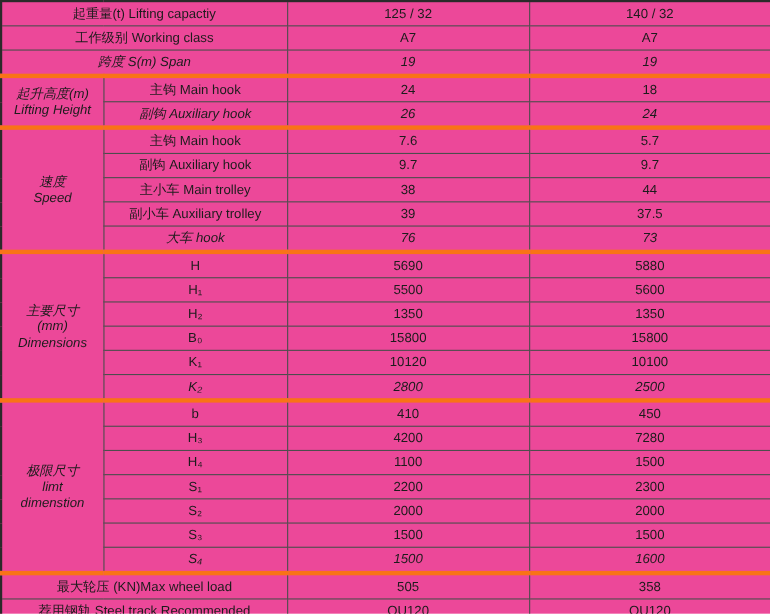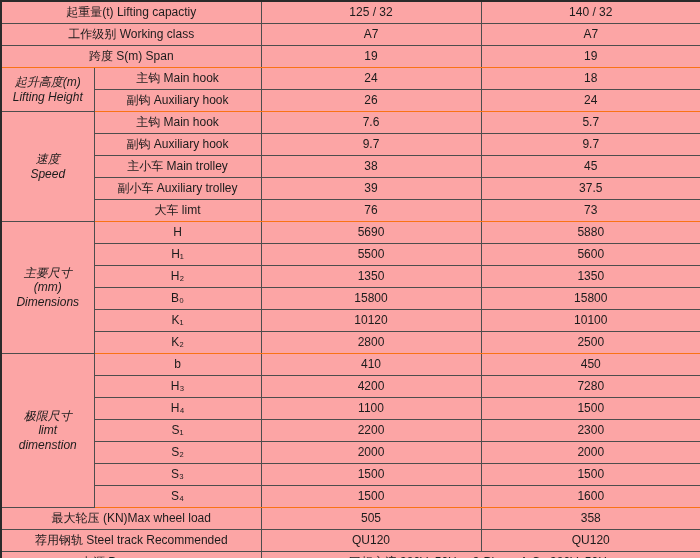--- a/index.html
+++ b/index.html
@@ -3,21 +3,21 @@
 <meta charset="utf-8">
 <style>
   html, body {
     margin: 0;
     padding: 0;
     background: #ffffff;
   }
   .page {
     width: 700px;
     height: 558px;
-    background: #fca5a5;
+    background: #ec4899;
     box-sizing: border-box;
   }
   table.spec {
     width: 700px;
     height: 558px;
     border-collapse: collapse;
     table-layout: fixed;
     font-family: "Liberation Sans", "DejaVu Sans", sans-serif;
     font-size: 12px;
     color: #1c1c1c;
@@ -29,21 +29,22 @@
     padding: 0 2px;
     height: 21px;
     line-height: 1.2;
     overflow: hidden;
   }
   table.spec {
     border: 2px solid #2a2a2a;
   }
   tr.section-end,
   tr.section-end td {
-    border-bottom: 1px solid #f97316;
+    border-bottom: 4px solid #f97316;
+    font-style: italic;
   }
   td.group-cell {
     white-space: pre-line;
     font-style: italic;
   }
   td.value-cell, td.value-span-cell {
     white-space: pre-wrap;
   }
 </style>
 </head>
@@ -93,29 +94,29 @@
           <td class="value-cell">5.7</td>
         </tr>
         <tr>
           <td class="label-cell">副钩 Auxiliary hook</td>
           <td class="value-cell">9.7</td>
           <td class="value-cell">9.7</td>
         </tr>
         <tr>
           <td class="label-cell">主小车 Main trolley</td>
           <td class="value-cell">38</td>
-          <td class="value-cell">45</td>
+          <td class="value-cell">44</td>
         </tr>
         <tr>
           <td class="label-cell">副小车 Auxiliary trolley</td>
           <td class="value-cell">39</td>
           <td class="value-cell">37.5</td>
         </tr>
         <tr class="section-end">
-          <td class="label-cell">大车 limt</td>
+          <td class="label-cell">大车 hook</td>
           <td class="value-cell">76</td>
           <td class="value-cell">73</td>
         </tr>
         <tr>
           <td class="group-cell" rowspan="6">主要尺寸
 (mm)
 Dimensions</td>
           <td class="label-cell">H</td>
           <td class="value-cell">5690</td>
           <td class="value-cell">5880</td>

